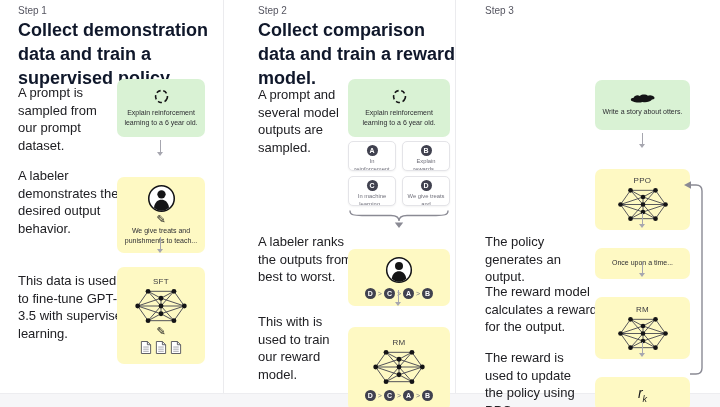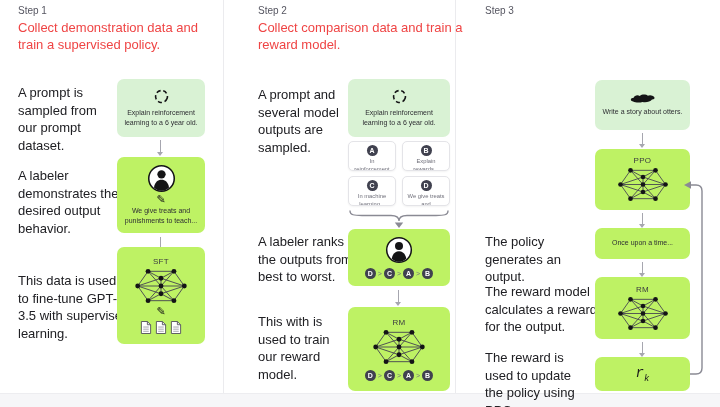--- a/index.html
+++ b/index.html
@@ -1,37 +1,37 @@
 <!DOCTYPE html>
 <html><head>
 <meta charset="utf-8">
 <style>
   html,body{margin:0;padding:0;}
   body{font-family:"Liberation Sans","DejaVu Sans",sans-serif;background:#fbfbfc;}
   #canvas{position:relative;width:720px;height:407px;background:#ffffff;overflow:hidden;}
   .vdiv{position:absolute;top:0;width:1px;height:393px;background:#ebebee;}
   .bottom-strip{position:absolute;left:0;right:0;top:393px;height:14px;background:#f6f6f8;border-top:1px solid #ededf0;}
   .step-label{position:absolute;font-size:10px;color:#565661;}
-  .heading{position:absolute;font-size:13px;font-weight:normal;color:#ef4444;line-height:1.32;}
+  .heading{position:absolute;font-size:18px;font-weight:bold;color:#0f172a;line-height:1.32;}
   .caption{position:absolute;font-size:13px;color:#202024;line-height:1.35;}
   .fbox{position:absolute;border-radius:7px;display:flex;flex-direction:column;align-items:center;justify-content:center;text-align:center;box-sizing:border-box;padding:4px;}
   .green{background:#d9f2d4;}
-  .gray{background:#bef264;}
+  .gray{background:#fef9c3;margin-top:20px;}
   .small-text{font-size:7px;color:#2e2e33;line-height:1.45;margin-top:3px;}
   .model-label{font-size:8px;color:#3a3a40;letter-spacing:.3px;margin-bottom:1px;}
   .pencil{font-size:11px;color:#151515;line-height:1;transform:rotate(0deg);margin:1px 0;}
   .arr{position:absolute;width:1px;background:#a6a6af;}
   .arr::after{content:"";position:absolute;bottom:-4px;left:-3px;border:3.5px solid transparent;border-top:4.5px solid #a6a6af;border-bottom:0;}
   .opt{position:absolute;background:#ffffff;border:1px solid #e4e4e8;border-radius:5px;box-shadow:0 1px 2px rgba(0,0,0,.05);display:flex;flex-direction:column;align-items:center;padding-top:3px;box-sizing:border-box;overflow:hidden;}
   .circ{width:11px;height:11px;border-radius:50%;background:#40414f;color:#fff;font-size:7px;font-weight:bold;display:flex;align-items:center;justify-content:center;line-height:1;flex:none;}
   .otext{font-size:5.8px;color:#6f6f7a;line-height:1.3;margin-top:2px;padding:0 3px;text-align:center;}
   .rankrow{display:flex;align-items:center;gap:2px;margin-top:4px;}
   .rankrow .sep{font-size:7px;color:#6f6f7a;line-height:1;}
   .docrow{display:flex;gap:3px;margin-top:2px;}
-  .rk{font-family:Liberation Mono, monospace;font-style:italic;font-size:14px;color:#1a1a1a;}
+  .rk{font-family:Liberation Sans, sans-serif;font-style:italic;font-size:14px;color:#1a1a1a;}
   .rk sub{font-size:9px;}
   svg{display:block;}
 </style>
 </head>
 <body>
 
 <svg width="0" height="0" style="position:absolute">
   <defs>
     <g id="netg" stroke="#4a4a52" stroke-width="1.1" fill="none">
       <path d="M3,22 L15,5 L45,5 L57,22 L45,39 L15,39 Z"></path>

